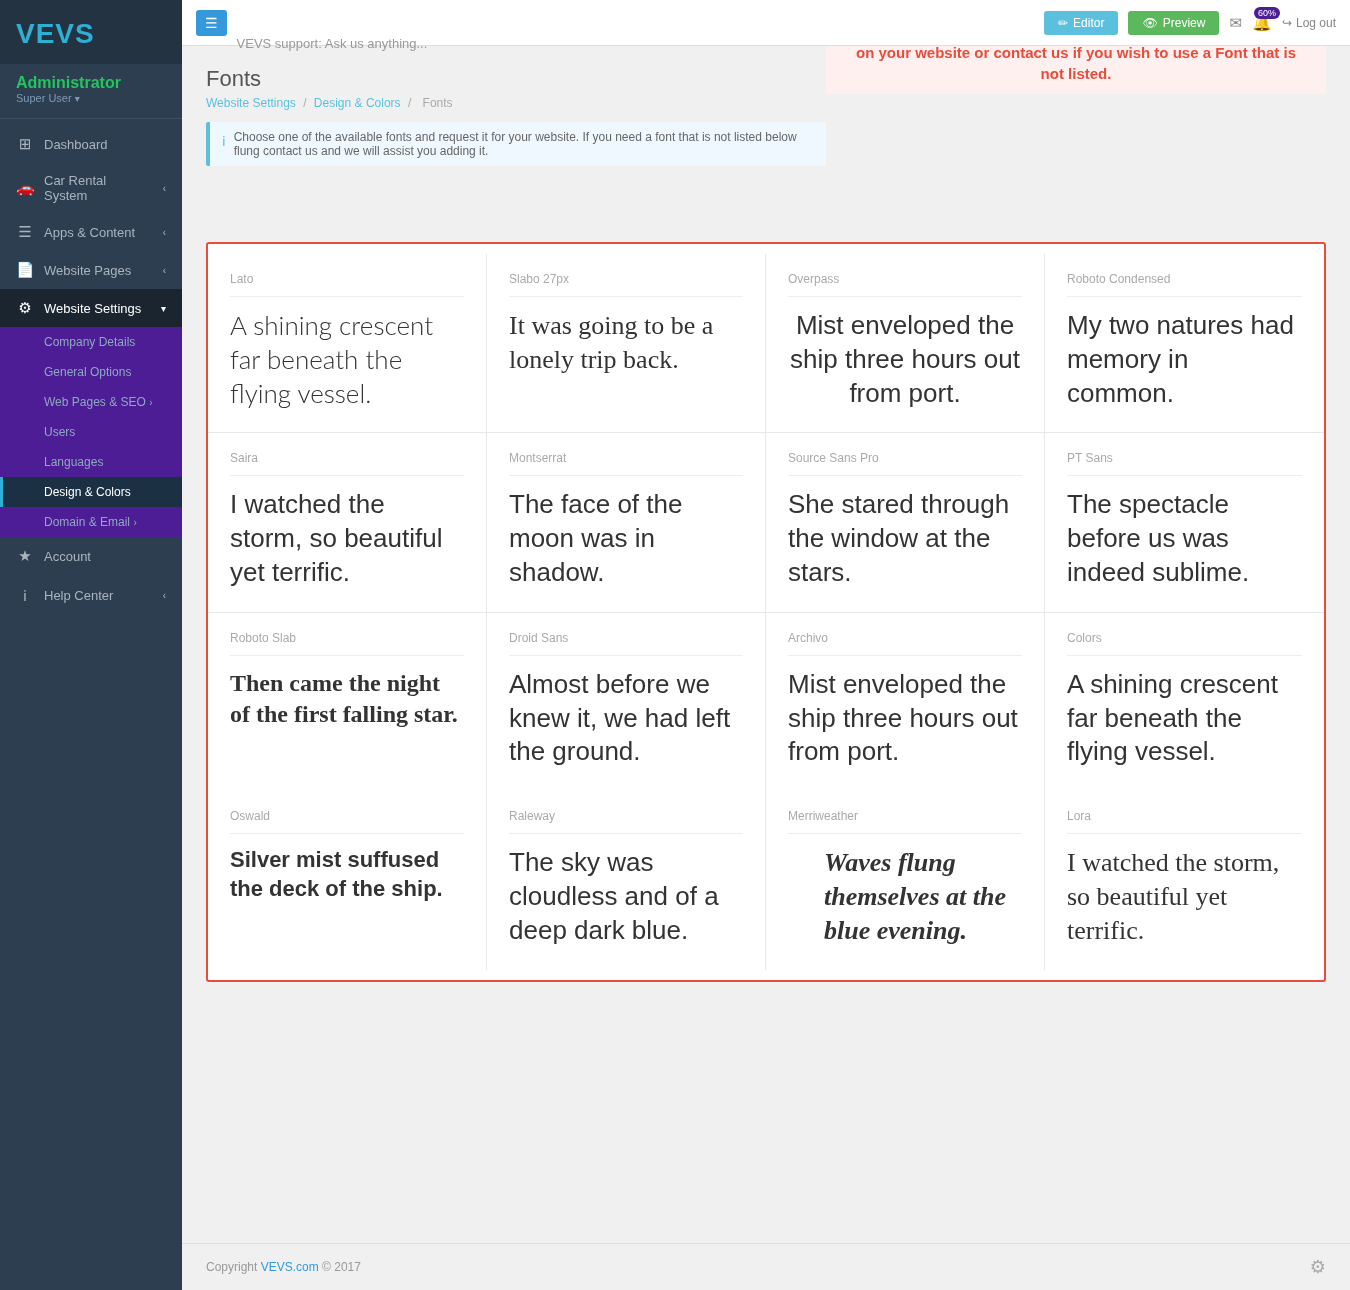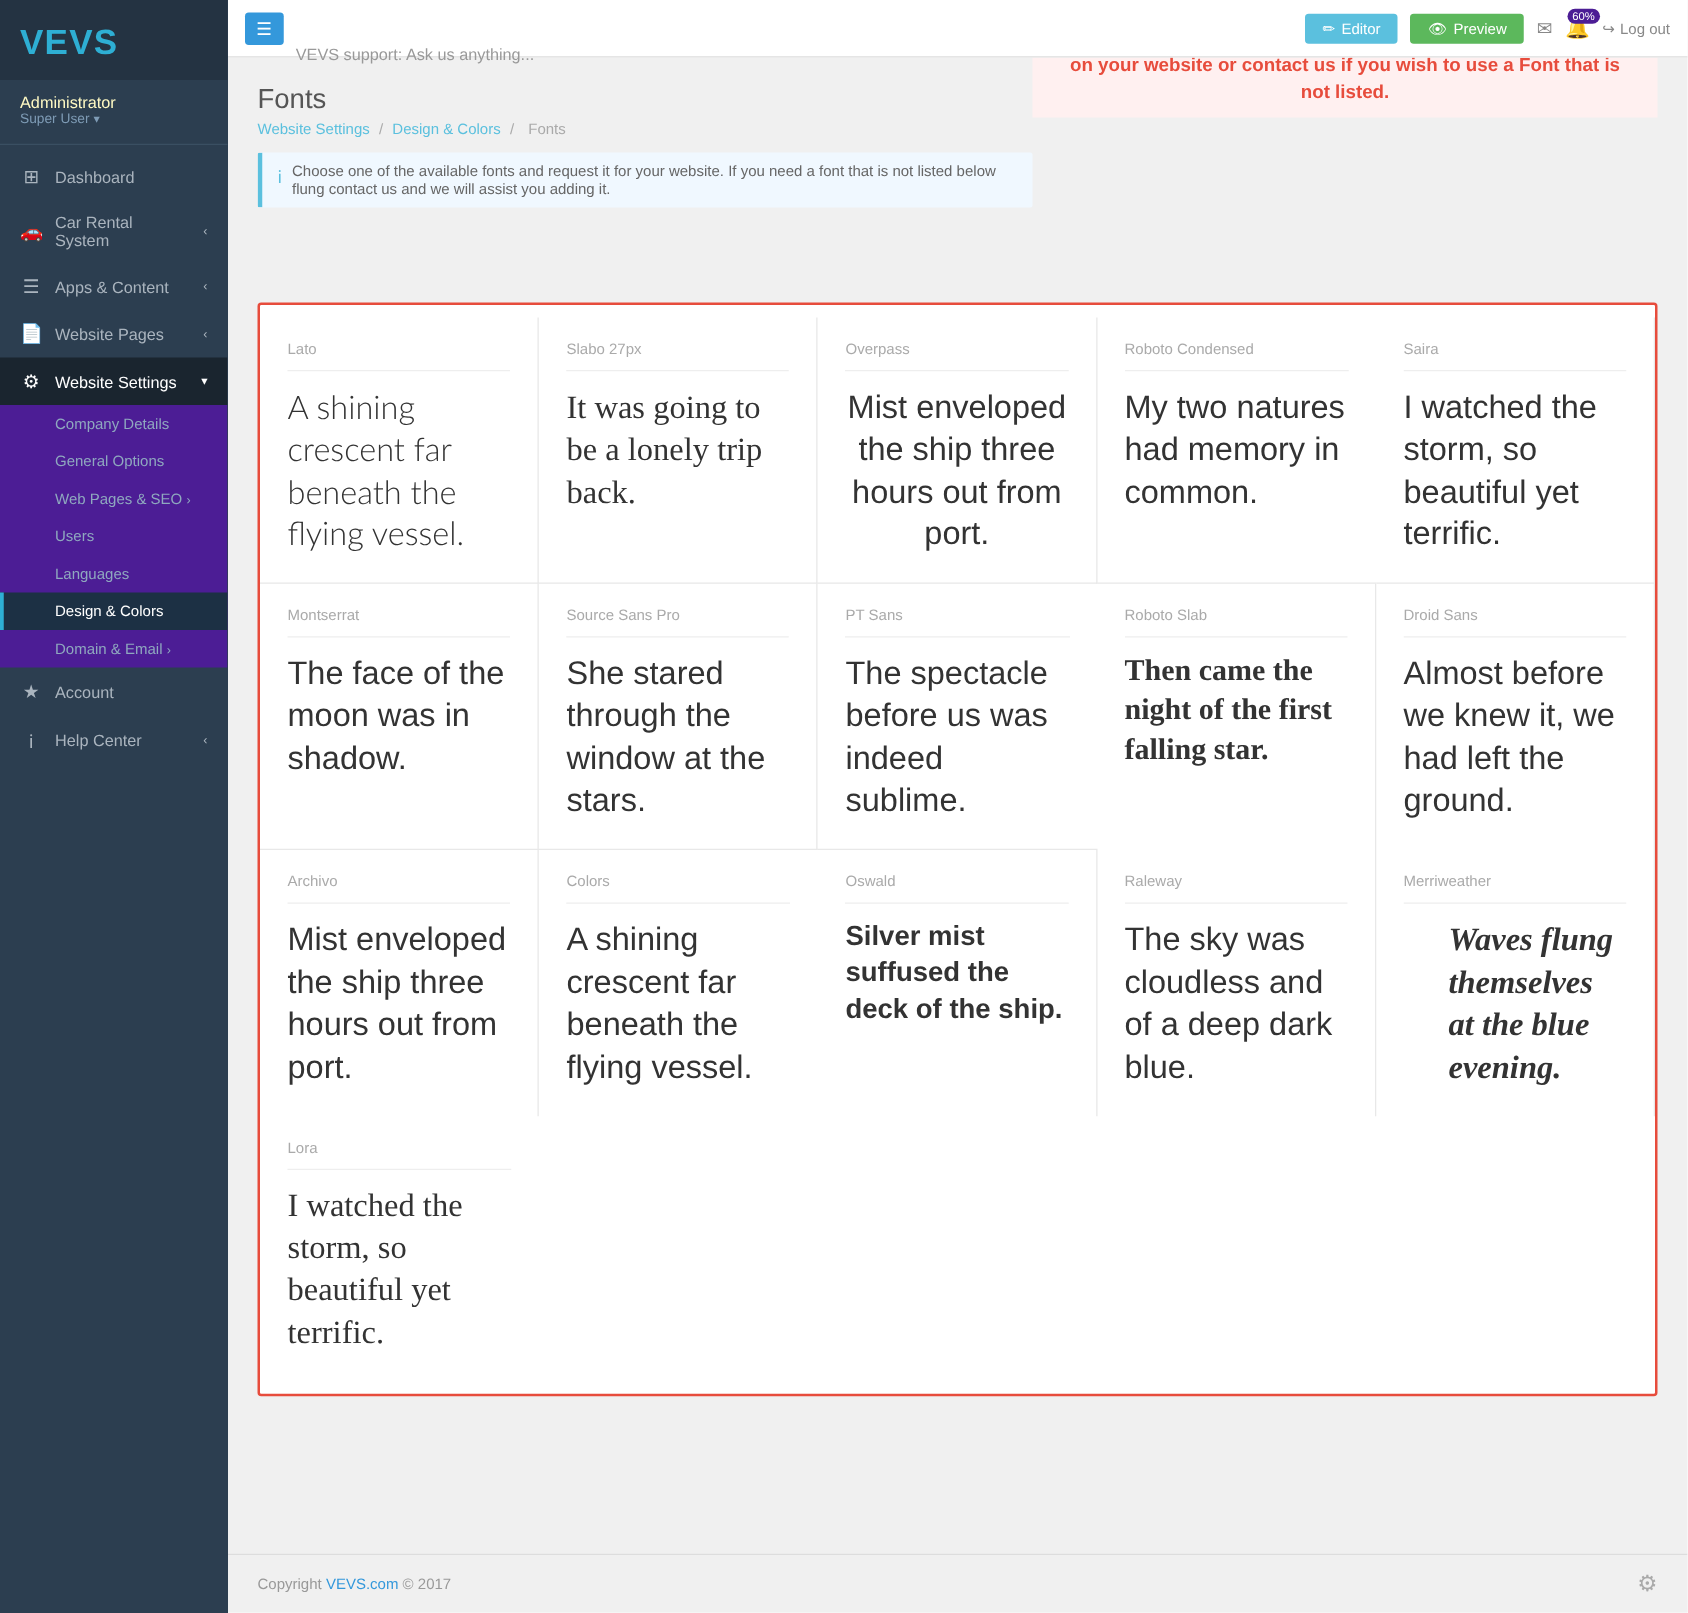--- a/index.html
+++ b/index.html
@@ -28,23 +28,23 @@
       font-weight: 700;
       color: #fff;
       letter-spacing: 1px;
     }
     .logo-text span { color: #2eafd4; }
     .sidebar-user {
       padding: 10px 16px 14px;
       border-bottom: 1px solid #3a4f62;
     }
     .sidebar-user .username {
-      color: #fef9c3;
-      font-size: 13px;
-      font-weight: 400;
+      color: #22c55e;
+      font-size: 16px;
+      font-weight: 700;
     }
     .sidebar-user .role {
       color: #7e9bb5;
       font-size: 11px;
     }
     .sidebar-user .role span { color: #7e9bb5; }
     .sidebar-nav { flex: 1; overflow-y: auto; padding-top: 6px; }
     .nav-item {
       display: flex;
       align-items: center;
@@ -196,21 +196,21 @@
     .font-grid-container {
       border: 2px solid #e74c3c;
       border-radius: 3px;
       background: #fff;
       padding: 10px 0;
       clear: both;
       margin-top: 60px;
     }
     .font-grid {
       display: grid;
-      grid-template-columns: repeat(5, 1fr);
+      grid-template-columns: repeat(4, 1fr);
     }
     .font-cell {
       padding: 18px 22px 22px;
       border-right: 1px solid #e8e8e8;
       border-bottom: 1px solid #e8e8e8;
       cursor: pointer;
     }
     .font-cell:nth-child(4n) { border-right: none; }
     .font-cell:nth-child(n+9) { border-bottom: none; }
     .font-name {

